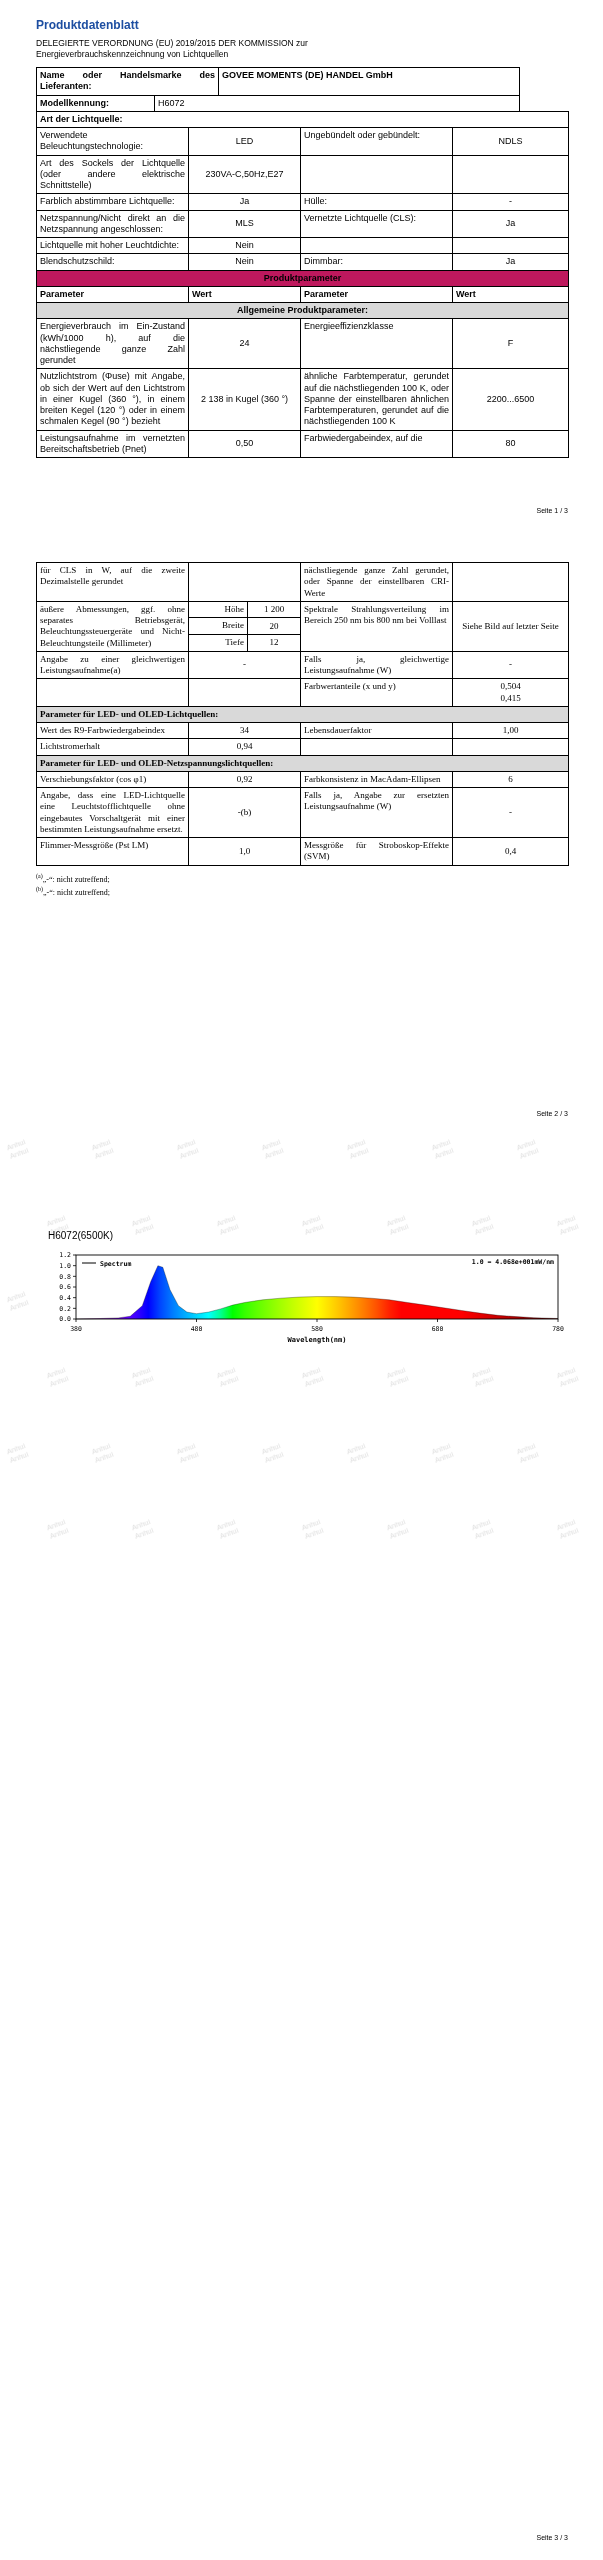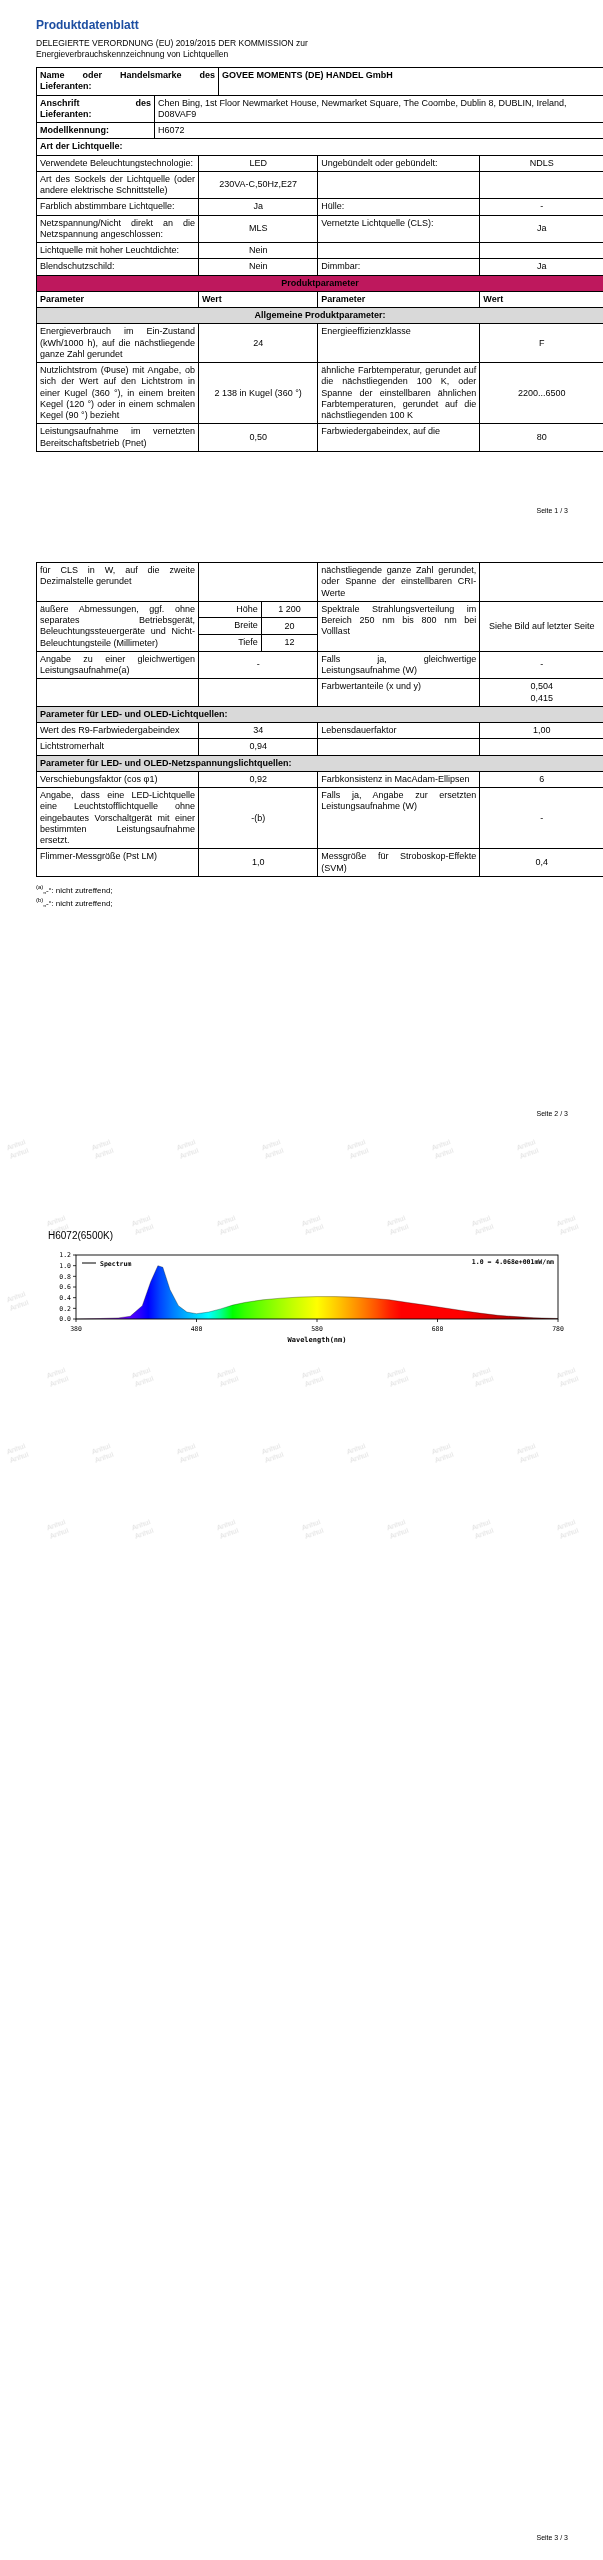--- a/index.html
+++ b/index.html
@@ -1,24 +1,24 @@
 <!DOCTYPE html>
 <html lang="de"><head>
 <meta charset="utf-8">
 <style>
   html,body{margin:0;padding:0;background:#fff;}
   body{width:603px;font-family:"Liberation Sans","DejaVu Sans",sans-serif;color:#000;}
   #doc{position:relative;width:603px;height:2560px;overflow:hidden;background:#fff;}
   .page{position:absolute;left:36px;width:532px;z-index:2;}
   #page1{top:12px;}
-  #page2{top:563px;}
+  #page2{top:563px;font-family:Liberation Serif, serif;}
   #page3{top:1230px;}
   .doc-title{font-size:12px;font-weight:bold;color:#1d4ea1;margin:6px 0 6px 0;}
   .regulation{font-size:8.5px;line-height:1.3;width:340px;margin-bottom:8px;}
-  table.t{border-collapse:collapse;width:568px;table-layout:fixed;font-size:9px;margin-top:-1px;}
+  table.t{border-collapse:collapse;width:484px;table-layout:fixed;font-size:9px;margin-top:-1px;}
   table.t td{border:1px solid #000;padding:2px 3px;vertical-align:top;line-height:1.25;word-wrap:break-word;}
   .lbl{text-align:justify;hyphens:auto;}
   .val{text-align:center;vertical-align:middle !important;}
   .bold{font-weight:bold;}
   .sec{font-weight:bold;}
   .center{text-align:center;}
   .shade{background:#d9d9d9;}
   .pre{white-space:pre-line;}
   .subk{text-align:right;}
   .pagefoot{position:absolute;right:35px;font-size:7px;z-index:3;}
@@ -139,24 +139,20 @@
         <td class="bold">GOVEE MOMENTS (DE) HANDEL GmbH</td>
       </tr>
     </tbody>
       </table>
     <table class="t">
       <colgroup>
           <col style="width:118px">
           <col>
         </colgroup>
       <tbody>
-          <tr>
-        <td class="lbl bold">Anschrift des Lieferanten:</td>
-        <td>Chen Bing, 1st Floor Newmarket House, Newmarket Square, The Coombe, Dublin 8, DUBLIN, Ireland, D08VAF9</td>
-      </tr>
       <tr>
         <td class="lbl bold">Modellkennung:</td>
         <td>H6072</td>
       </tr>
     </tbody>
       </table>
 
     <table class="t">
       <colgroup>
           <col style="width:152px">

